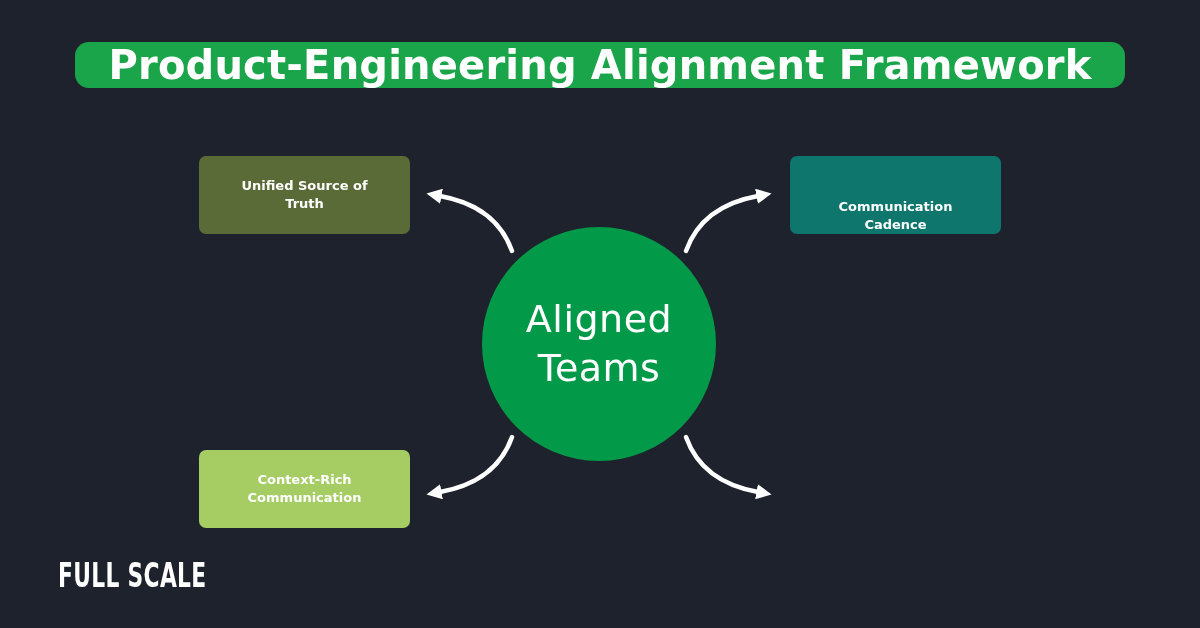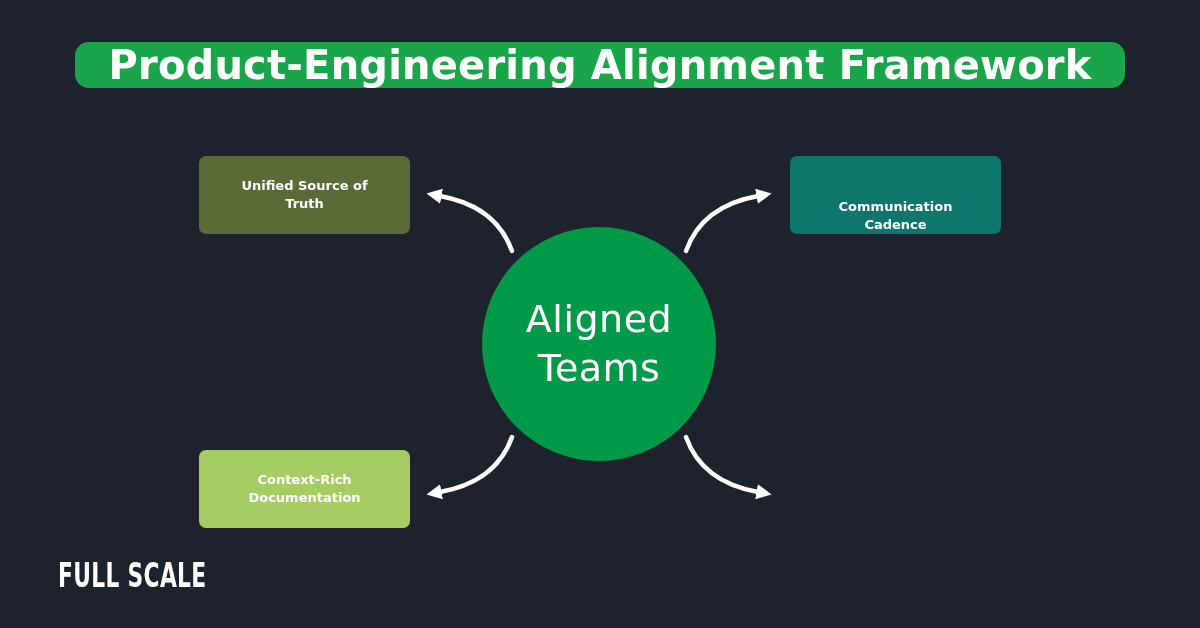--- a/index.html
+++ b/index.html
@@ -103,21 +103,21 @@
 Truth</span>
   </div>
 
   <div class="node node-tr" style="background-color: #0f766e; align-items: flex-end;">
     <span class="node-label">Communication
 Cadence</span>
   </div>
 
   <div class="node node-bl" style="background-color: rgb(165, 205, 100);">
     <span class="node-label">Context-Rich
-Documentation</span>
+Communication</span>
   </div>
 
 
   <div class="center-circle" style="background-color: rgb(2, 154, 72);">
     <span class="center-label" style="color: rgb(255, 255, 255);">Aligned
 Teams</span>
   </div>
 
   <div class="logo" style="color: rgb(255, 255, 255);">FULL SCALE</div>
 

